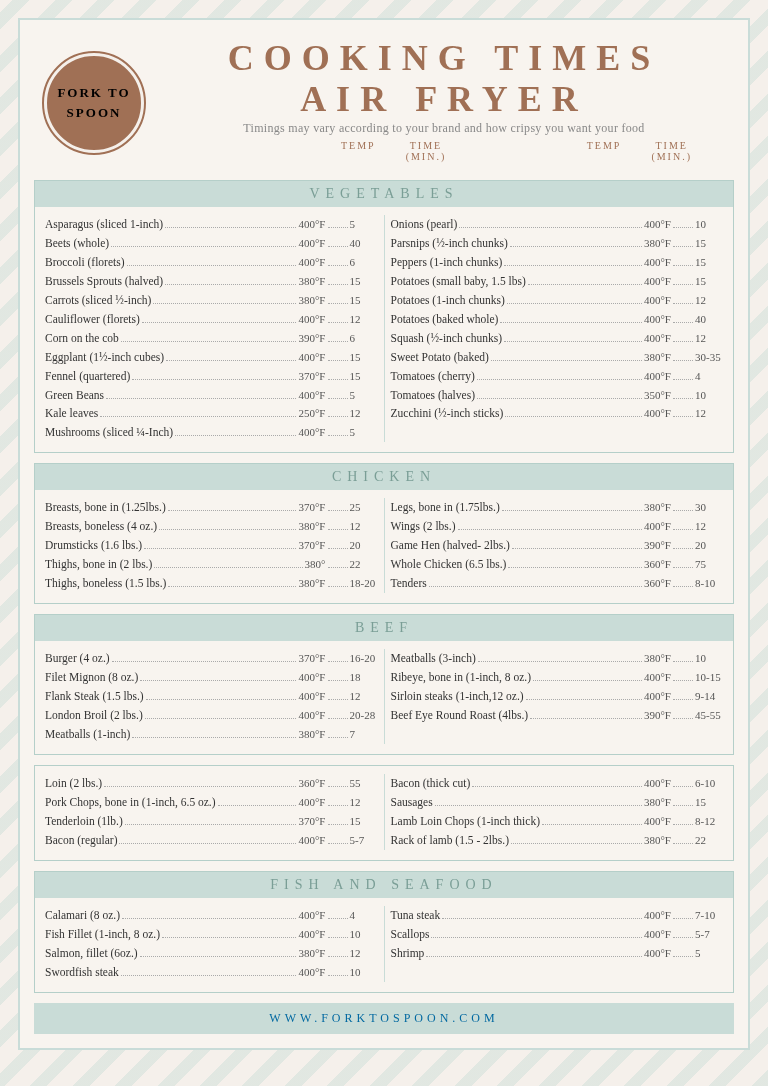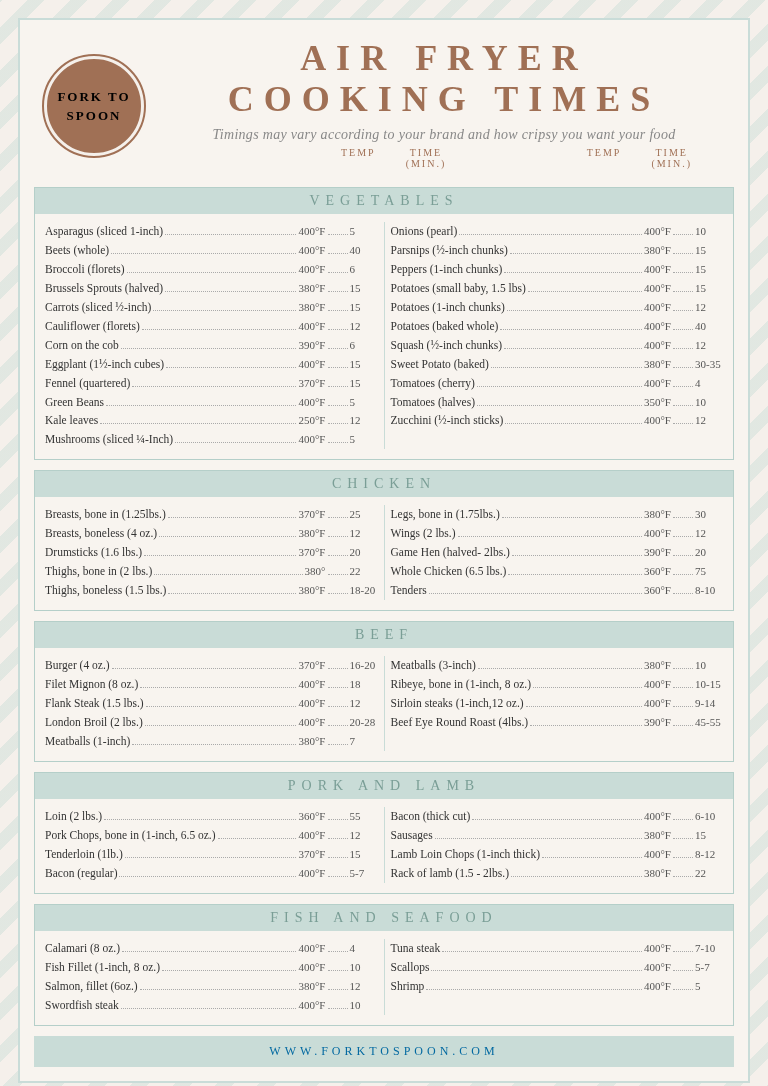--- a/index.html
+++ b/index.html
@@ -77,24 +77,22 @@
       font-size: 36px;
       font-weight: bold;
       color: #a07055;
       letter-spacing: 10px;
       text-transform: uppercase;
       line-height: 1.15;
       font-family: Georgia, serif;
     }
 
     .subtitle-note {
-      font-style: italic;
-      font-size: 14px;
+      font-size: 12px;
       color: #888;
-      margin-top: 6px;
       letter-spacing: 0.3px;
     }
 
     
     .col-headers {
       display: flex;
       justify-content: flex-end;
       padding: 4px 24px 6px 24px;
     }
 
@@ -222,22 +220,22 @@
   <div class="header">
     <div class="logo-circle">
       <div class="logo-text">
         <span>FORK</span>
         <span>TO</span>
         <span>SPOON</span>
       </div>
     </div>
     <div class="title-block">
       <div class="main-title">
+        <div>COOKING  TIMES</div>
         <div>AIR  FRYER</div>
-        <div>COOKING  TIMES</div>
       </div>
       <div class="subtitle-note">Timings may vary according to your brand and how cripsy you want your food</div>
       <div class="col-headers">
         <div style="flex:0 0 48%">
           <div style="display:flex; justify-content:flex-end; gap:30px; padding-right:8px;">
             <div class="col-label">
               <span>Temp</span>
             </div>
             <div class="col-label">
               <span>Time</span>
@@ -585,23 +583,20 @@
               <span class="food-name">Beef Eye Round Roast (4lbs.)</span>
               <span class="dots"></span>
               <span class="food-temp">390°F</span>
               <span class="dots2"></span>
               <span class="food-time">45-55</span>
             </div>
           </div>
         </div>
       </div>
       <div class="section">
-        <div class="section-header">
-          <div class="section-title">PORK AND LAMB</div>
-        </div>
         <div class="section-body">
           <div class="col-half">
             <div class="food-row">
               <span class="food-name">Loin (2 lbs.)</span>
               <span class="dots"></span>
               <span class="food-temp">360°F</span>
               <span class="dots2"></span>
               <span class="food-time">55</span>
             </div>
             <div class="food-row">

